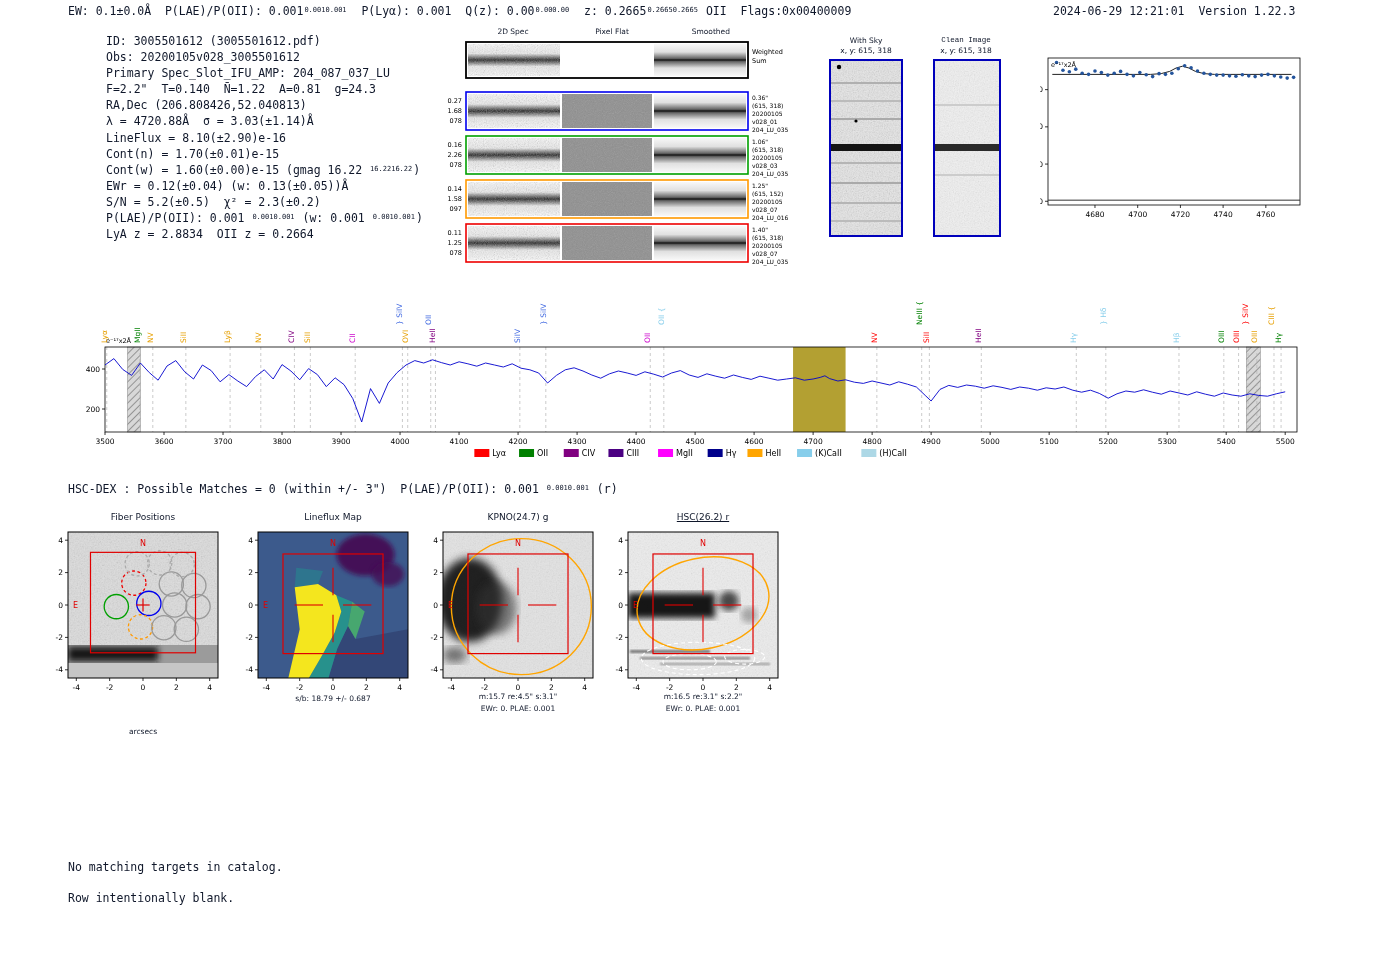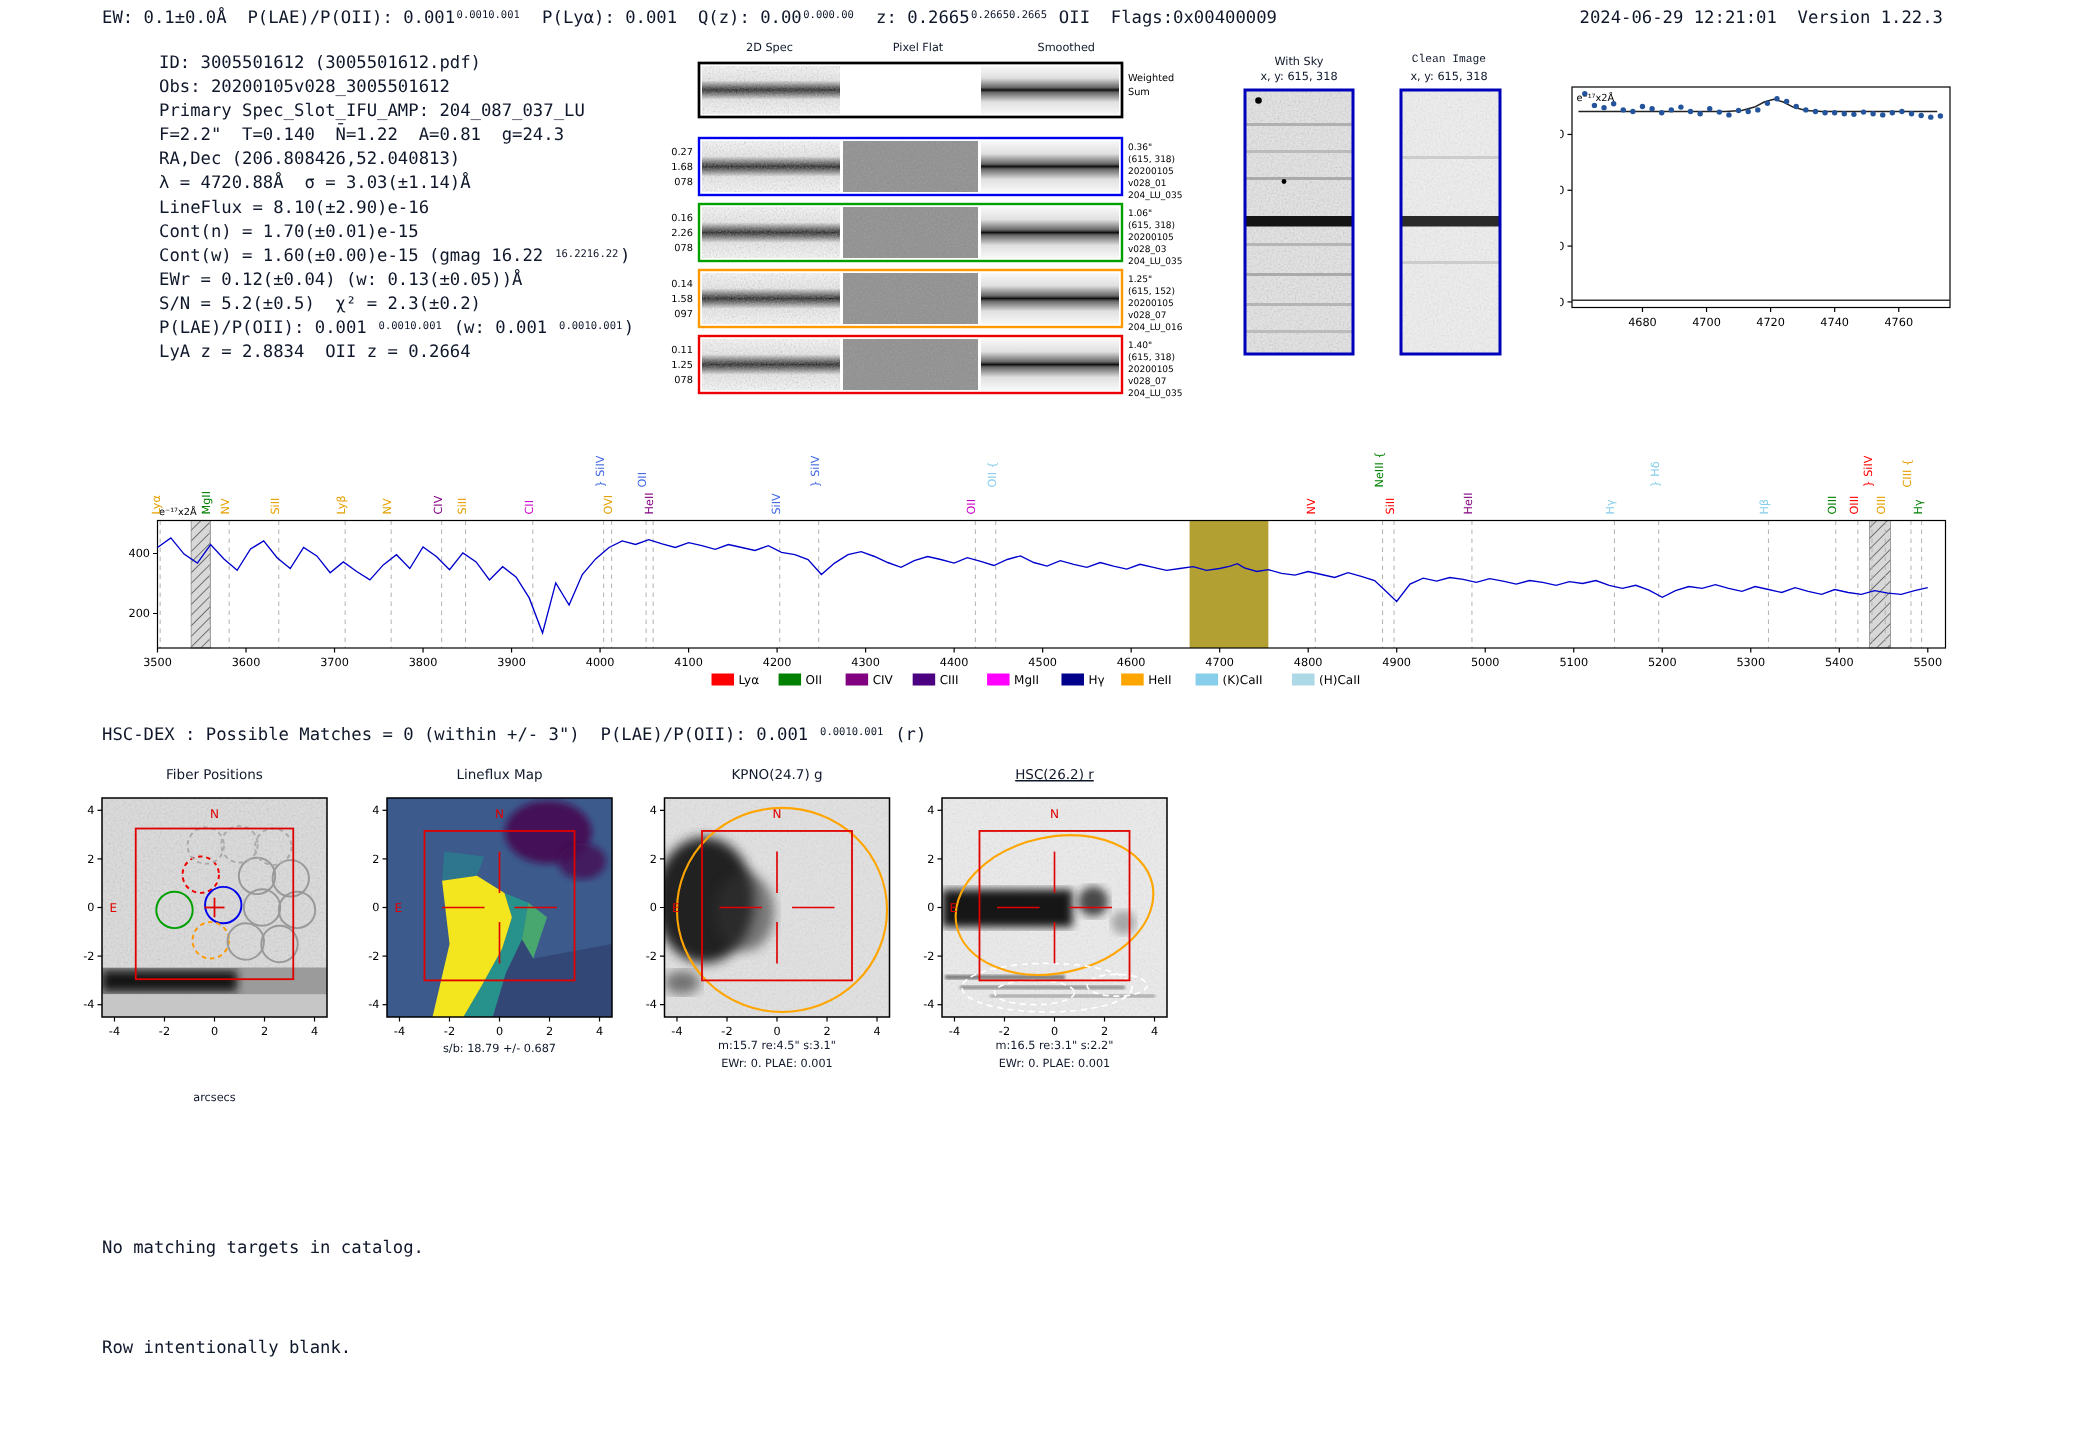--- a/index.html
+++ b/index.html
@@ -638,16 +638,16 @@
       </g>
   </svg>
 
   <div class="abs pcap" style="left:68px;top:727px;width:150px;">arcsecs</div>
   <div class="abs pcap" style="left:258px;top:694px;width:150px;">s/b: 18.79 +/- 0.687</div>
   <div class="abs pcap" style="left:443px;top:692px;width:150px;">m:15.7  re:4.5"  s:3.1"</div>
   <div class="abs pcap" style="left:443px;top:704px;width:150px;">EWr: 0. PLAE: 0.001</div>
   <div class="abs pcap" style="left:628px;top:692px;width:150px;">m:16.5  re:3.1"  s:2.2"</div>
   <div class="abs pcap" style="left:628px;top:704px;width:150px;">EWr: 0. PLAE: 0.001</div>
 
-  <div class="abs ftr" style="left:68px;top:824px;text-align:center;">No matching targets in catalog.</div>
+  <div class="abs ftr" style="left:68px;top:860px;text-align:center;">No matching targets in catalog.</div>
   <div class="abs ftr" style="left:68px;top:891px;">Row intentionally blank.</div>
 
 </div>
 
 </body></html>

